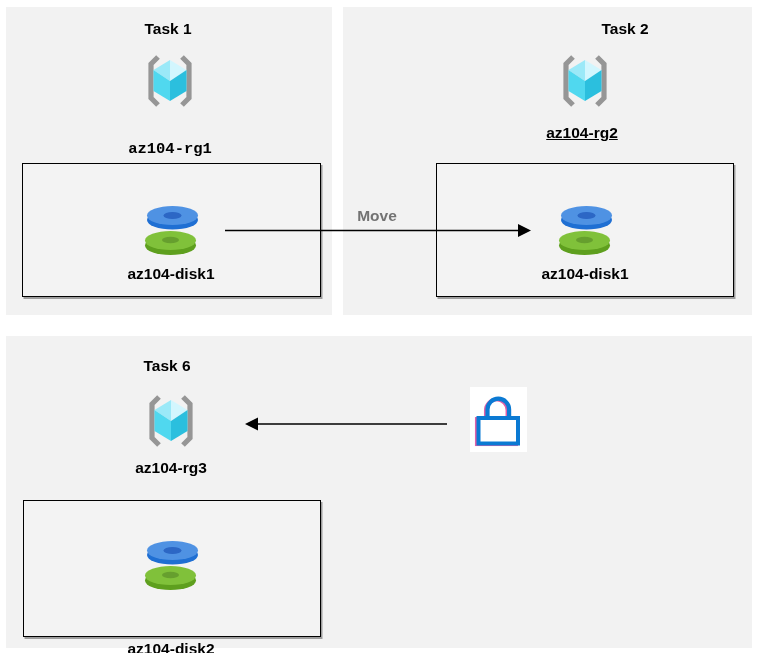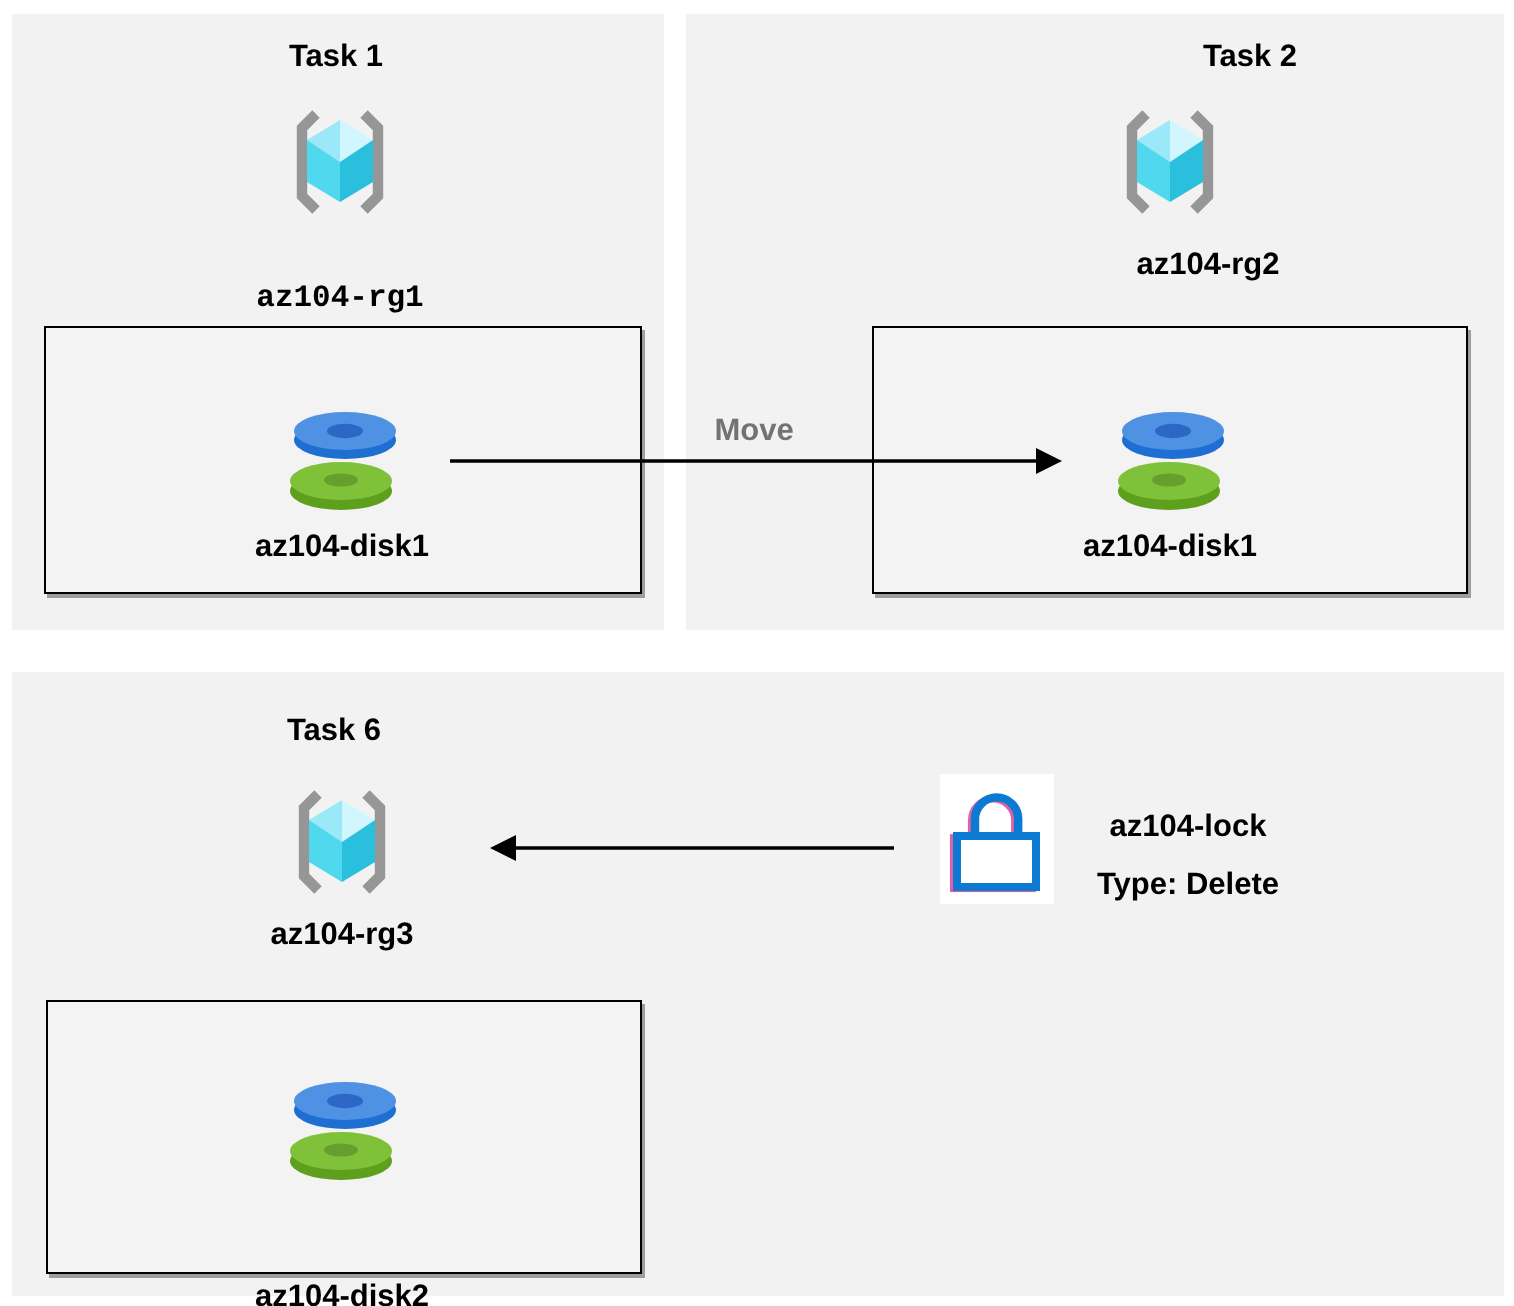--- a/index.html
+++ b/index.html
@@ -104,21 +104,21 @@
   <svg class="icon" style="left:143px; top:204px;" width="56" height="52" viewBox="0 0 56 52">
     <use href="#disk-icon-def" xlink:href="#disk-icon-def"></use>
   </svg>
   <div class="lbl" style="left:171px; top:265px;">az104-disk1</div>
 
   <div class="panel" style="left:343px; top:7px; width:409px; height:308px;"></div>
   <div class="lbl" style="left:585px; top:20px;margin-left:40px;">Task 2</div>
   <svg class="icon" style="left:558px; top:53px;" width="54" height="56" viewBox="0 0 54 56">
     <use href="#rg-icon-def" xlink:href="#rg-icon-def"></use>
   </svg>
-  <div class="lbl" style="left:604px; top:124px;">az104-rg2</div>
+  <div class="lbl" style="left:582px; top:124px;text-decoration:underline;">az104-rg2</div>
   <div class="inner-box" style="left:436px; top:163px; width:296px; height:132px;"></div>
   <svg class="icon" style="left:557px; top:204px;" width="56" height="52" viewBox="0 0 56 52">
     <use href="#disk-icon-def" xlink:href="#disk-icon-def"></use>
   </svg>
   <div class="lbl" style="left:585px; top:265px;">az104-disk1</div>
 
   <div class="panel" style="left:6px; top:336px; width:746px; height:312px;"></div>
   <div class="lbl" style="left:167px; top:357px;">Task 6</div>
   <svg class="icon" style="left:144px; top:393px;" width="54" height="56" viewBox="0 0 54 56">
     <use href="#rg-icon-def" xlink:href="#rg-icon-def"></use>
@@ -128,24 +128,20 @@
   <svg class="icon" style="left:143px; top:539px;" width="56" height="52" viewBox="0 0 56 52">
     <use href="#disk-icon-def" xlink:href="#disk-icon-def"></use>
   </svg>
   <div class="lbl" style="left:171px; top:640px;">az104-disk2</div>
 
   <div class="lock-tile">
     <svg width="57" height="65" viewBox="0 0 57 65">
       <use href="#lock-icon-def" xlink:href="#lock-icon-def"></use>
     </svg>
   </div>
-  <div class="lock-text">
-    <div>az104-lock</div>
-    <div>Type: Delete</div>
-  </div>
 
   <div class="move-label">Move</div>
   <svg class="overlay" width="757" height="653" viewBox="0 0 757 653">
     <g>
       <line x1="225" y1="230.5" x2="519" y2="230.5" stroke="#000" stroke-width="1.7"></line>
       <polygon points="518,224 531,230.5 518,237" fill="#000"></polygon>
     </g>
     <g>
       <line x1="447" y1="424" x2="258" y2="424" stroke="#000" stroke-width="1.7"></line>
       <polygon points="258,417.5 245,424 258,430.5" fill="#000"></polygon>

